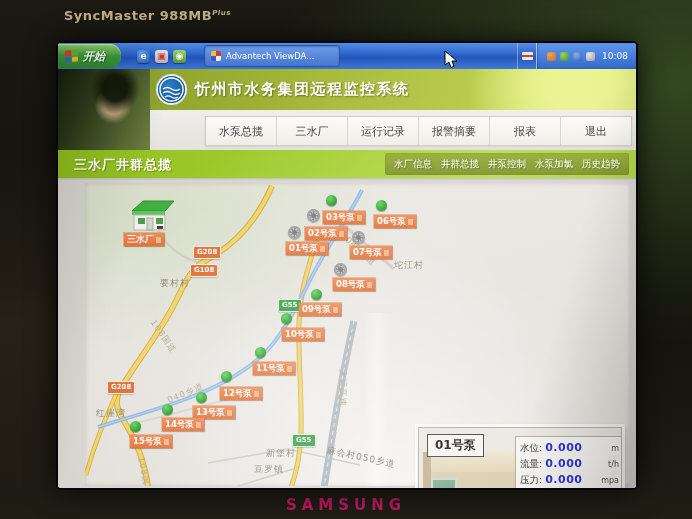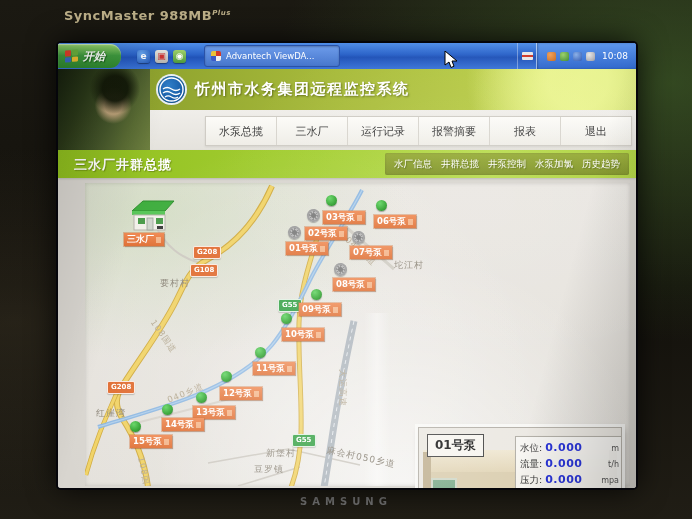--- a/index.html
+++ b/index.html
@@ -7,21 +7,21 @@
     width:692px;height:519px;position:relative;overflow:hidden;
     font-family:"DejaVu Sans","Liberation Sans",sans-serif;
     background:
       radial-gradient(ellipse at 97% 16%, rgba(72,112,46,.55), transparent 42%),
       radial-gradient(ellipse at 2% 62%, rgba(70,62,44,.35), transparent 38%),
       linear-gradient(#1b1912,#13110c 55%,#201d15);
   }
   
   .bezel-brand{position:absolute;left:64px;top:8px;color:#bdb089;font-size:13px;font-weight:bold;letter-spacing:.5px;}
   .bezel-brand sup{font-size:7px;font-style:italic;}
-  .bezel-bottom{position:absolute;left:50%;transform:translateX(-50%);top:496px;color:#737373;font-size:10px;font-weight:bold;letter-spacing:5px;}
+  .bezel-bottom{position:absolute;left:50%;transform:translateX(-50%);top:496px;color:#be185d;font-size:15px;font-weight:bold;letter-spacing:5px;}
   
   .screen{
     position:absolute;left:58px;top:43px;width:578px;height:445px;border-radius:3px;overflow:hidden;
     background:#e6e3dd;
     box-shadow:0 0 0 2px #05050a, 0 0 30px rgba(0,0,0,.9), inset 0 0 18px rgba(0,0,0,.25);
   }
   .glare{position:absolute;inset:0;z-index:50;pointer-events:none;
     background:
       radial-gradient(ellipse at 42% 80%, rgba(255,255,255,.26), rgba(255,255,255,0) 52%),
       radial-gradient(ellipse at 72% 35%, rgba(255,255,255,.10), transparent 45%),

